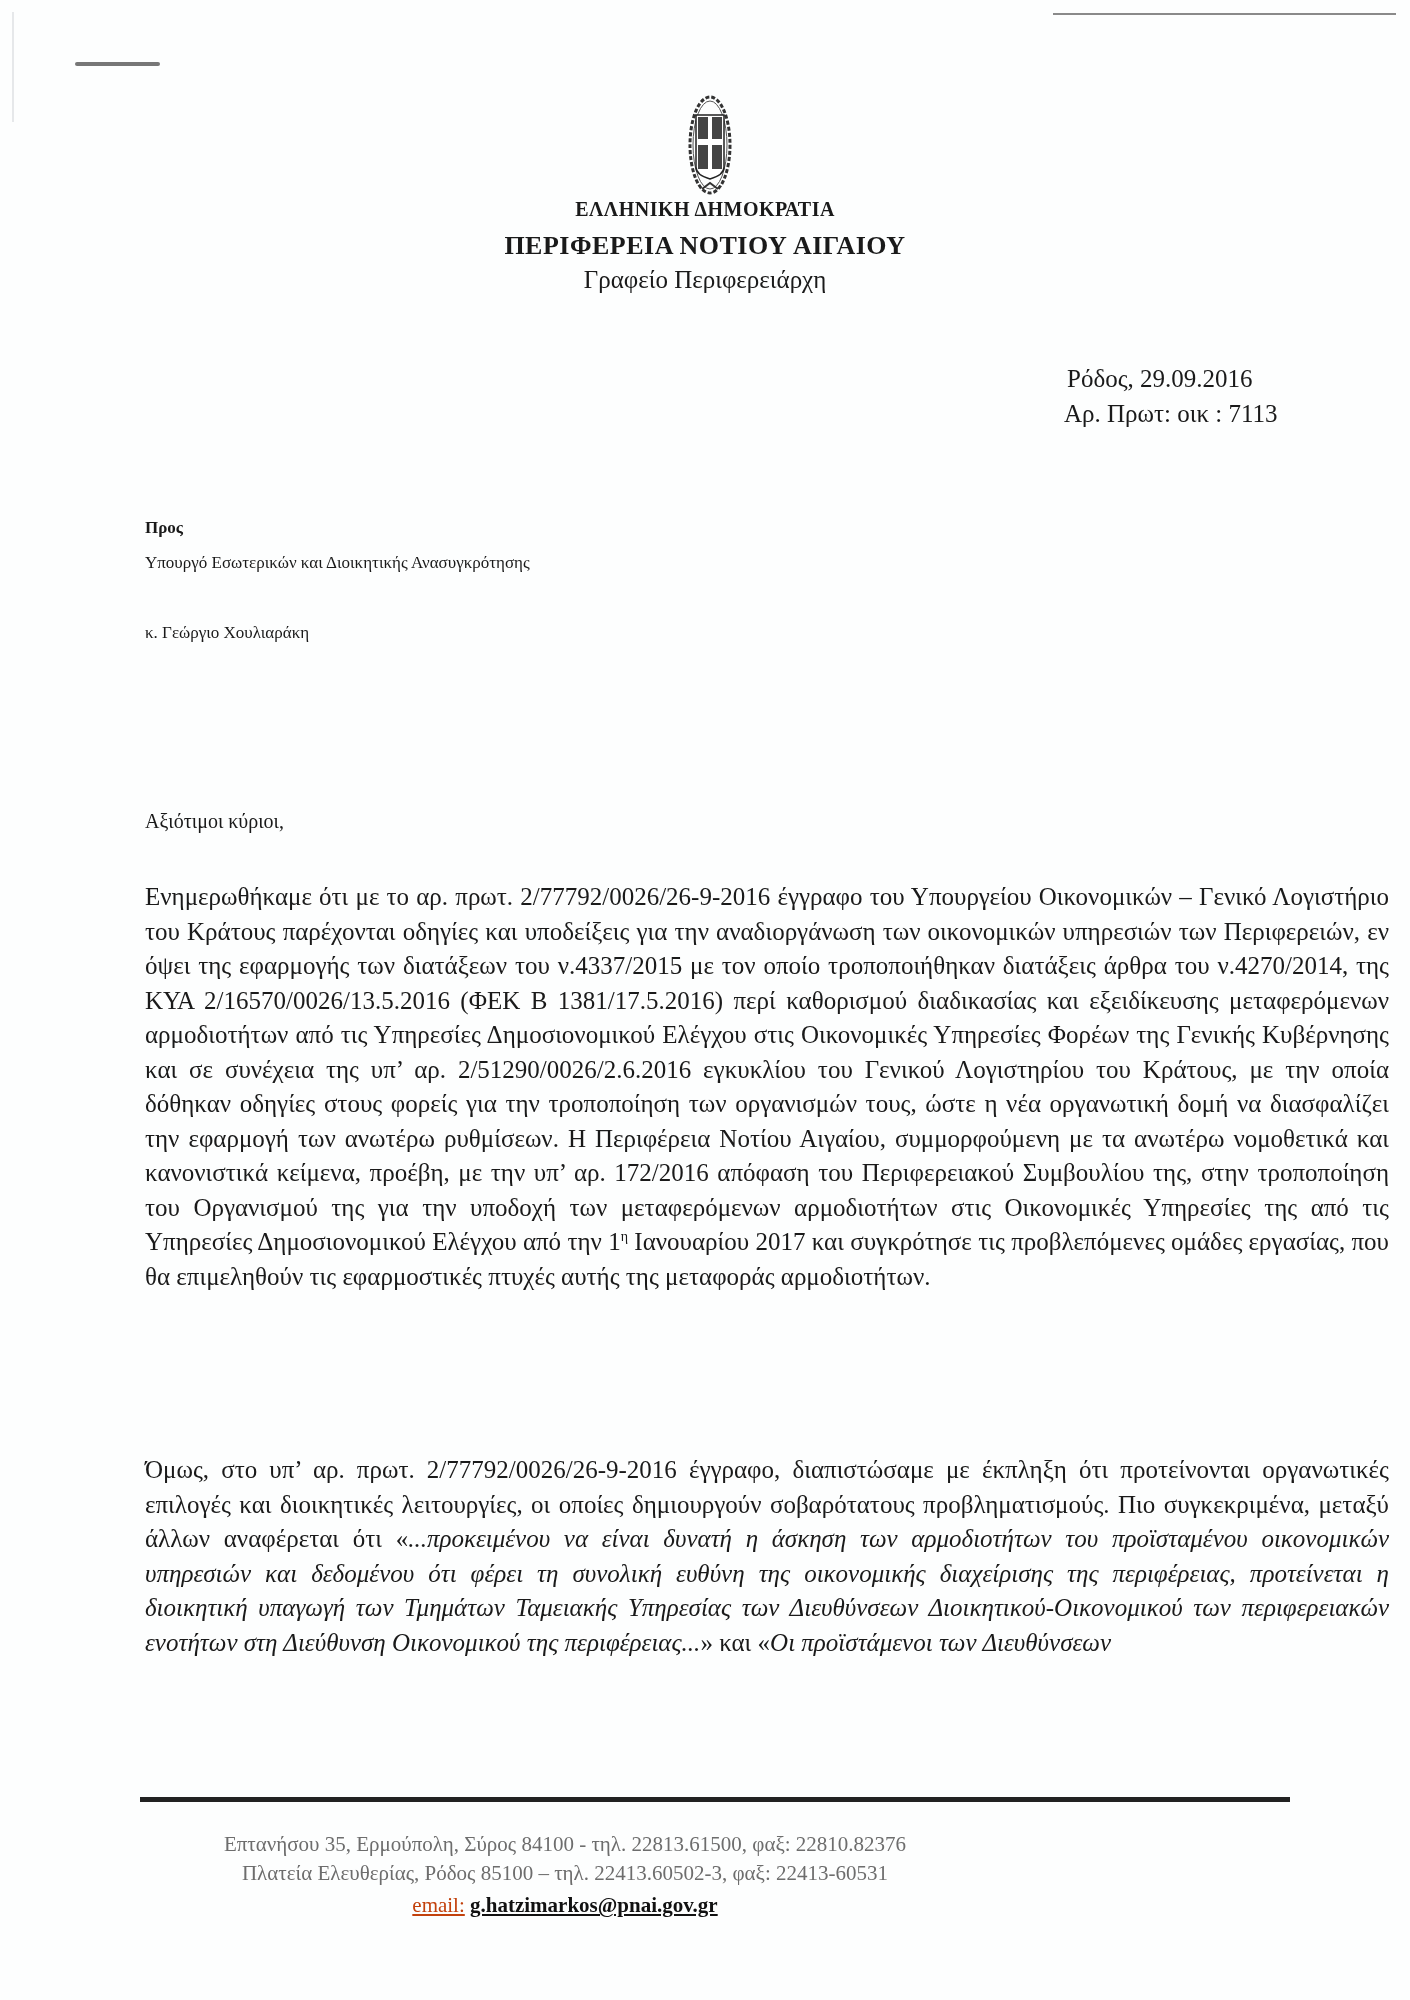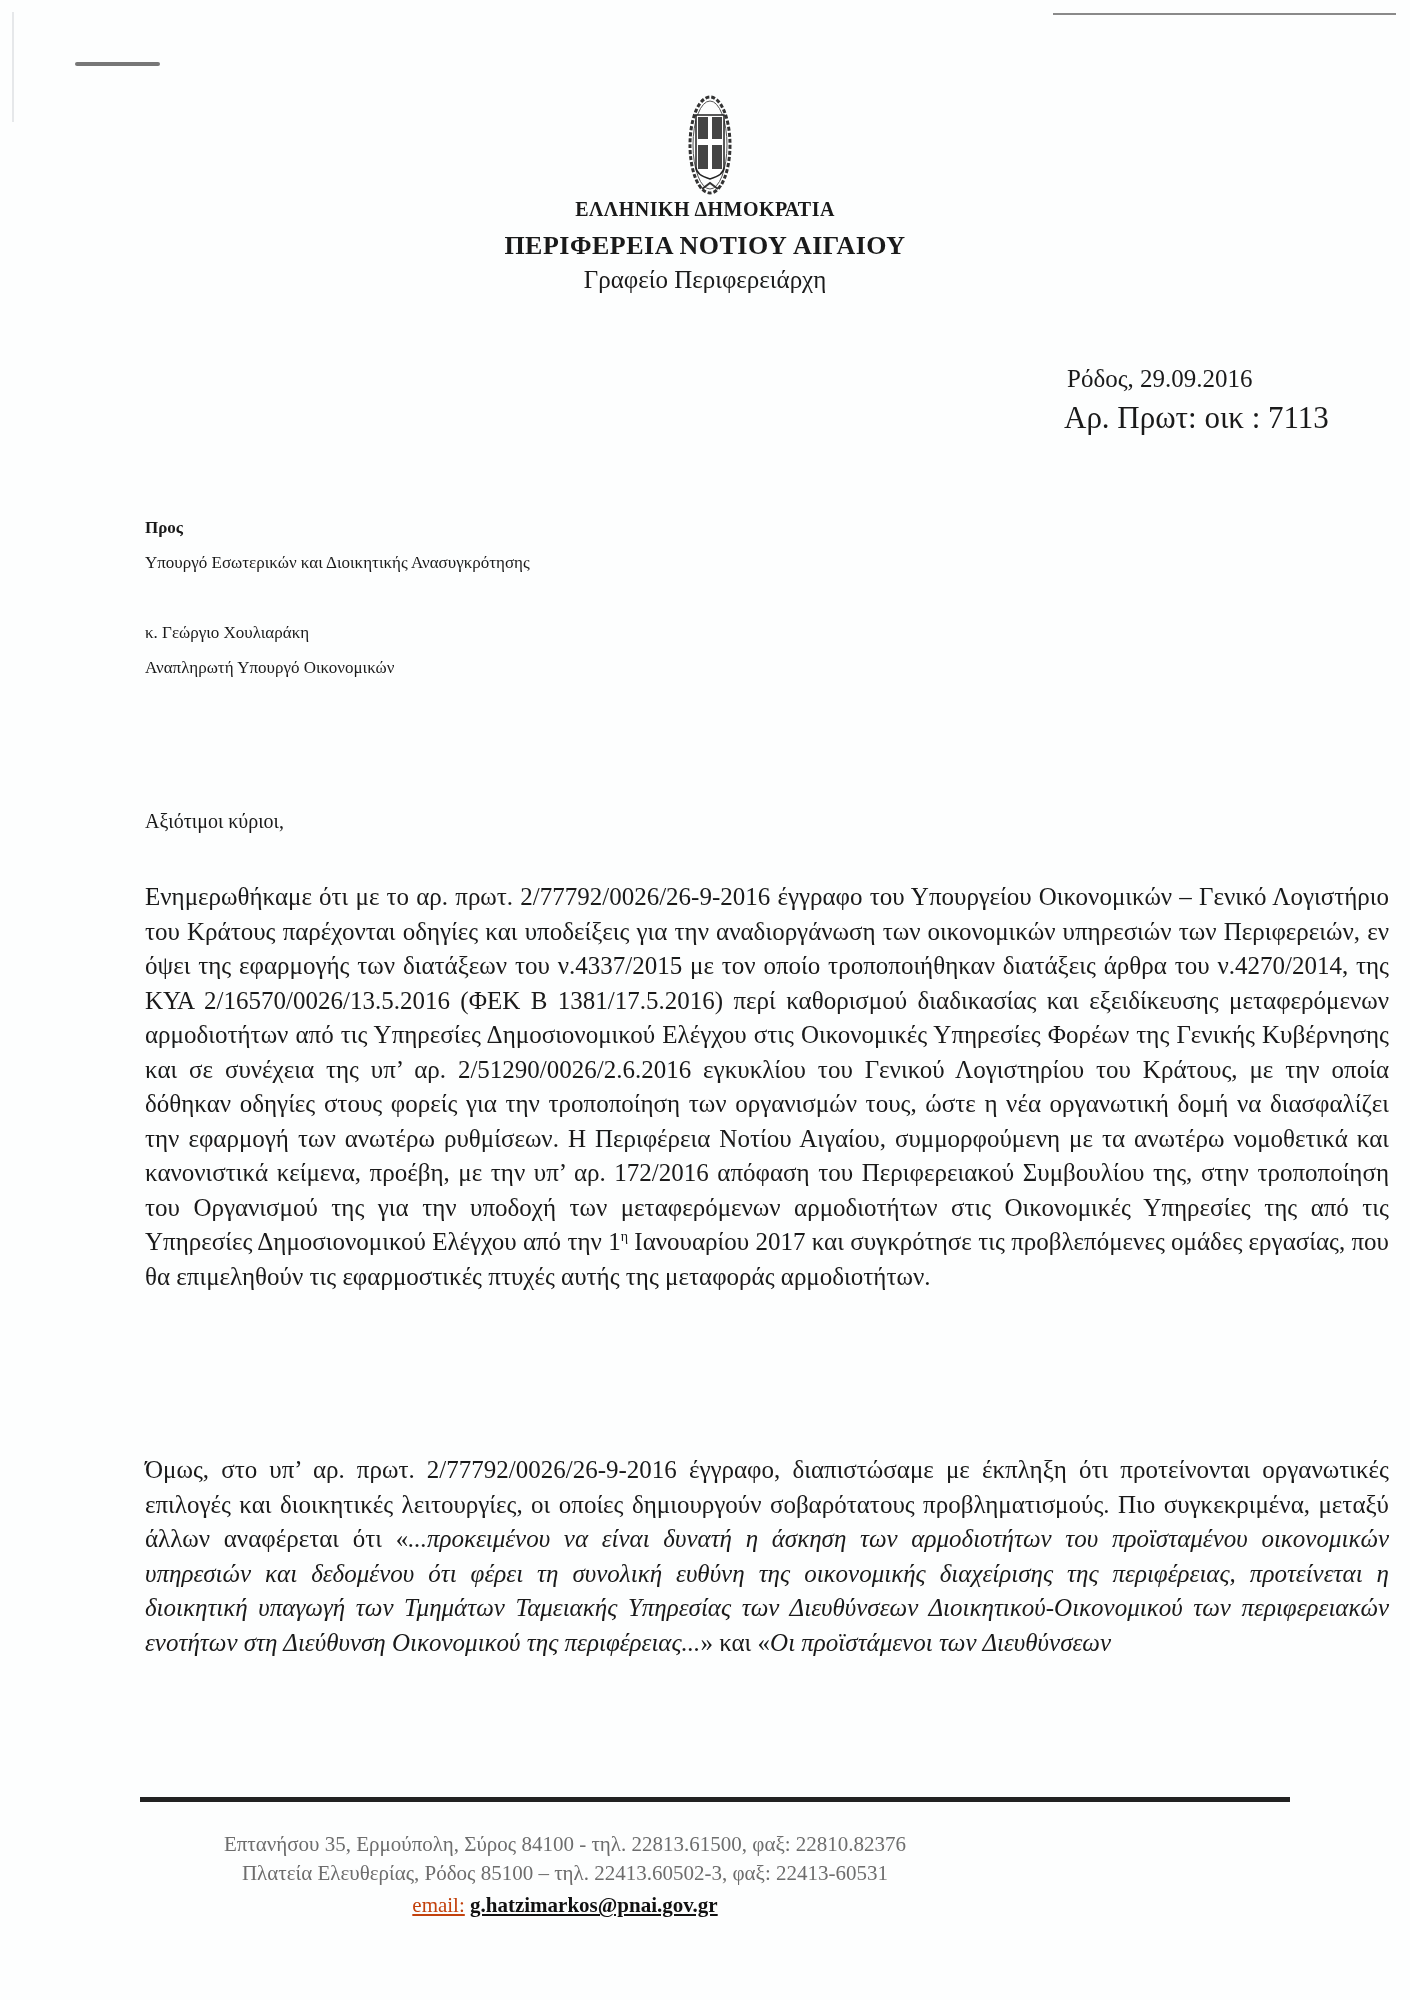--- a/index.html
+++ b/index.html
@@ -15,21 +15,21 @@
 
     .emblem { position: absolute; left: 688px; top: 93px; width: 44px; height: 104px; }
     .emblem svg { display:block; }
 
     .header { position: absolute; left: 0; width: 1410px; text-align: center; }
     .h-line1 { top: 198px; font-size: 20px; font-weight: bold; letter-spacing: 0.5px; }
     .h-line2 { top: 231px; font-size: 26px; font-weight: bold; letter-spacing: 0.5px; }
     .h-line3 { top: 266px; font-size: 25px; }
 
     .place-date { position: absolute; left: 1067px; top: 365px; font-size: 25px; }
-    .protocol { position: absolute; left: 1064px; top: 400px; font-size: 31px; }
+    .protocol { position: absolute; left: 1064px; top: 400px; font-size: 25px; }
 
     .to-block { position: absolute; left: 145px; top: 510px; font-size: 17px; line-height: 35px; }
     .to-label { font-weight: bold; }
     .to-gap { height: 35px; }
 
     .salutation { position: absolute; left: 145px; top: 810px; font-size: 20px; }
 
     .body-text {
       position: absolute; left: 145px; width: 1244px;
       font-size: 25px; line-height: 34.5px; text-align: justify; text-align-last: left;
@@ -74,21 +74,20 @@
 <div class="header h-line3">Γραφείο Περιφερειάρχη</div>
 
 <div class="place-date">Ρόδος, 29.09.2016</div>
 <div class="protocol">Αρ. Πρωτ:  οικ : 7113</div>
 
 <div class="to-block">
   <div class="to-label">Προς</div>
   <div>Υπουργό Εσωτερικών και Διοικητικής Ανασυγκρότησης</div>
   <div class="to-gap"></div>
   <div>κ. Γεώργιο Χουλιαράκη</div>
-  <div>Αναπληρωτή Υπουργό Οικονομικών</div>
 </div>
 
 <div class="salutation">Αξιότιμοι κύριοι,</div>
 
 <div class="body-text p1"><span>Ενημερωθήκαμε ότι με το αρ. πρωτ. 2/77792/0026/26-9-2016 έγγραφο του Υπουργείου Οικονομικών – Γενικό Λογιστήριο του Κράτους παρέχονται οδηγίες και υποδείξεις για την αναδιοργάνωση των οικονομικών υπηρεσιών των Περιφερειών, εν όψει της εφαρμογής των διατάξεων του ν.4337/2015 με τον οποίο τροποποιήθηκαν διατάξεις άρθρα του ν.4270/2014, της ΚΥΑ 2/16570/0026/13.5.2016 (ΦΕΚ Β 1381/17.5.2016) περί καθορισμού διαδικασίας και εξειδίκευσης μεταφερόμενων αρμοδιοτήτων από τις Υπηρεσίες Δημοσιονομικού Ελέγχου στις Οικονομικές Υπηρεσίες Φορέων της Γενικής Κυβέρνησης και σε συνέχεια της υπ’ αρ. 2/51290/0026/2.6.2016 εγκυκλίου του Γενικού Λογιστηρίου του Κράτους, με την οποία δόθηκαν οδηγίες στους φορείς για την τροποποίηση των οργανισμών τους, ώστε η νέα οργανωτική δομή να διασφαλίζει την εφαρμογή των ανωτέρω ρυθμίσεων. Η Περιφέρεια Νοτίου Αιγαίου, συμμορφούμενη με τα ανωτέρω νομοθετικά και κανονιστικά κείμενα, προέβη, με την υπ’ αρ. 172/2016 απόφαση του Περιφερειακού Συμβουλίου της, στην τροποποίηση του Οργανισμού της για την υποδοχή των μεταφερόμενων αρμοδιοτήτων στις Οικονομικές Υπηρεσίες της από τις Υπηρεσίες Δημοσιονομικού Ελέγχου από την 1</span><sup>η</sup><span> Ιανουαρίου 2017 και συγκρότησε τις προβλεπόμενες ομάδες εργασίας, που θα επιμεληθούν τις εφαρμοστικές πτυχές αυτής της μεταφοράς αρμοδιοτήτων.</span></div>
 
 <div class="body-text p2"><span>Όμως, στο υπ’ αρ. πρωτ. 2/77792/0026/26-9-2016 έγγραφο, διαπιστώσαμε με έκπληξη ότι προτείνονται οργανωτικές επιλογές και διοικητικές λειτουργίες, οι οποίες δημιουργούν σοβαρότατους προβληματισμούς. Πιο συγκεκριμένα, μεταξύ άλλων αναφέρεται ότι «</span><i>...προκειμένου να είναι δυνατή η άσκηση των αρμοδιοτήτων του προϊσταμένου οικονομικών υπηρεσιών και δεδομένου ότι φέρει τη συνολική ευθύνη της οικονομικής διαχείρισης της περιφέρειας, προτείνεται η διοικητική υπαγωγή των Τμημάτων Ταμειακής Υπηρεσίας των Διευθύνσεων Διοικητικού-Οικονομικού των περιφερειακών ενοτήτων στη Διεύθυνση Οικονομικού της περιφέρειας...</i><span>» και «</span><i>Οι προϊστάμενοι των Διευθύνσεων</i></div>
 
 <div class="footer-rule"></div>
 <div class="footer f-line1">Επτανήσου 35, Ερμούπολη, Σύρος 84100 - τηλ. 22813.61500, φαξ: 22810.82376</div>

